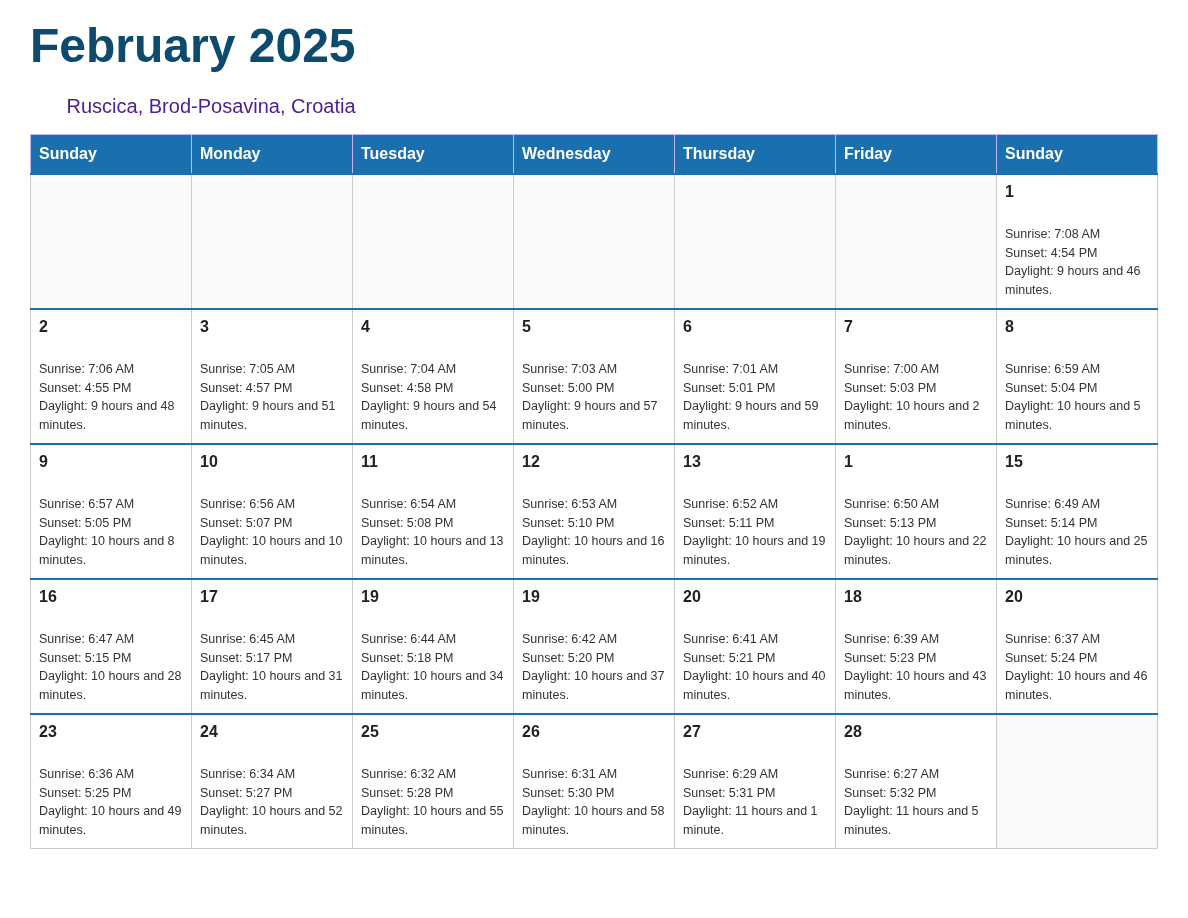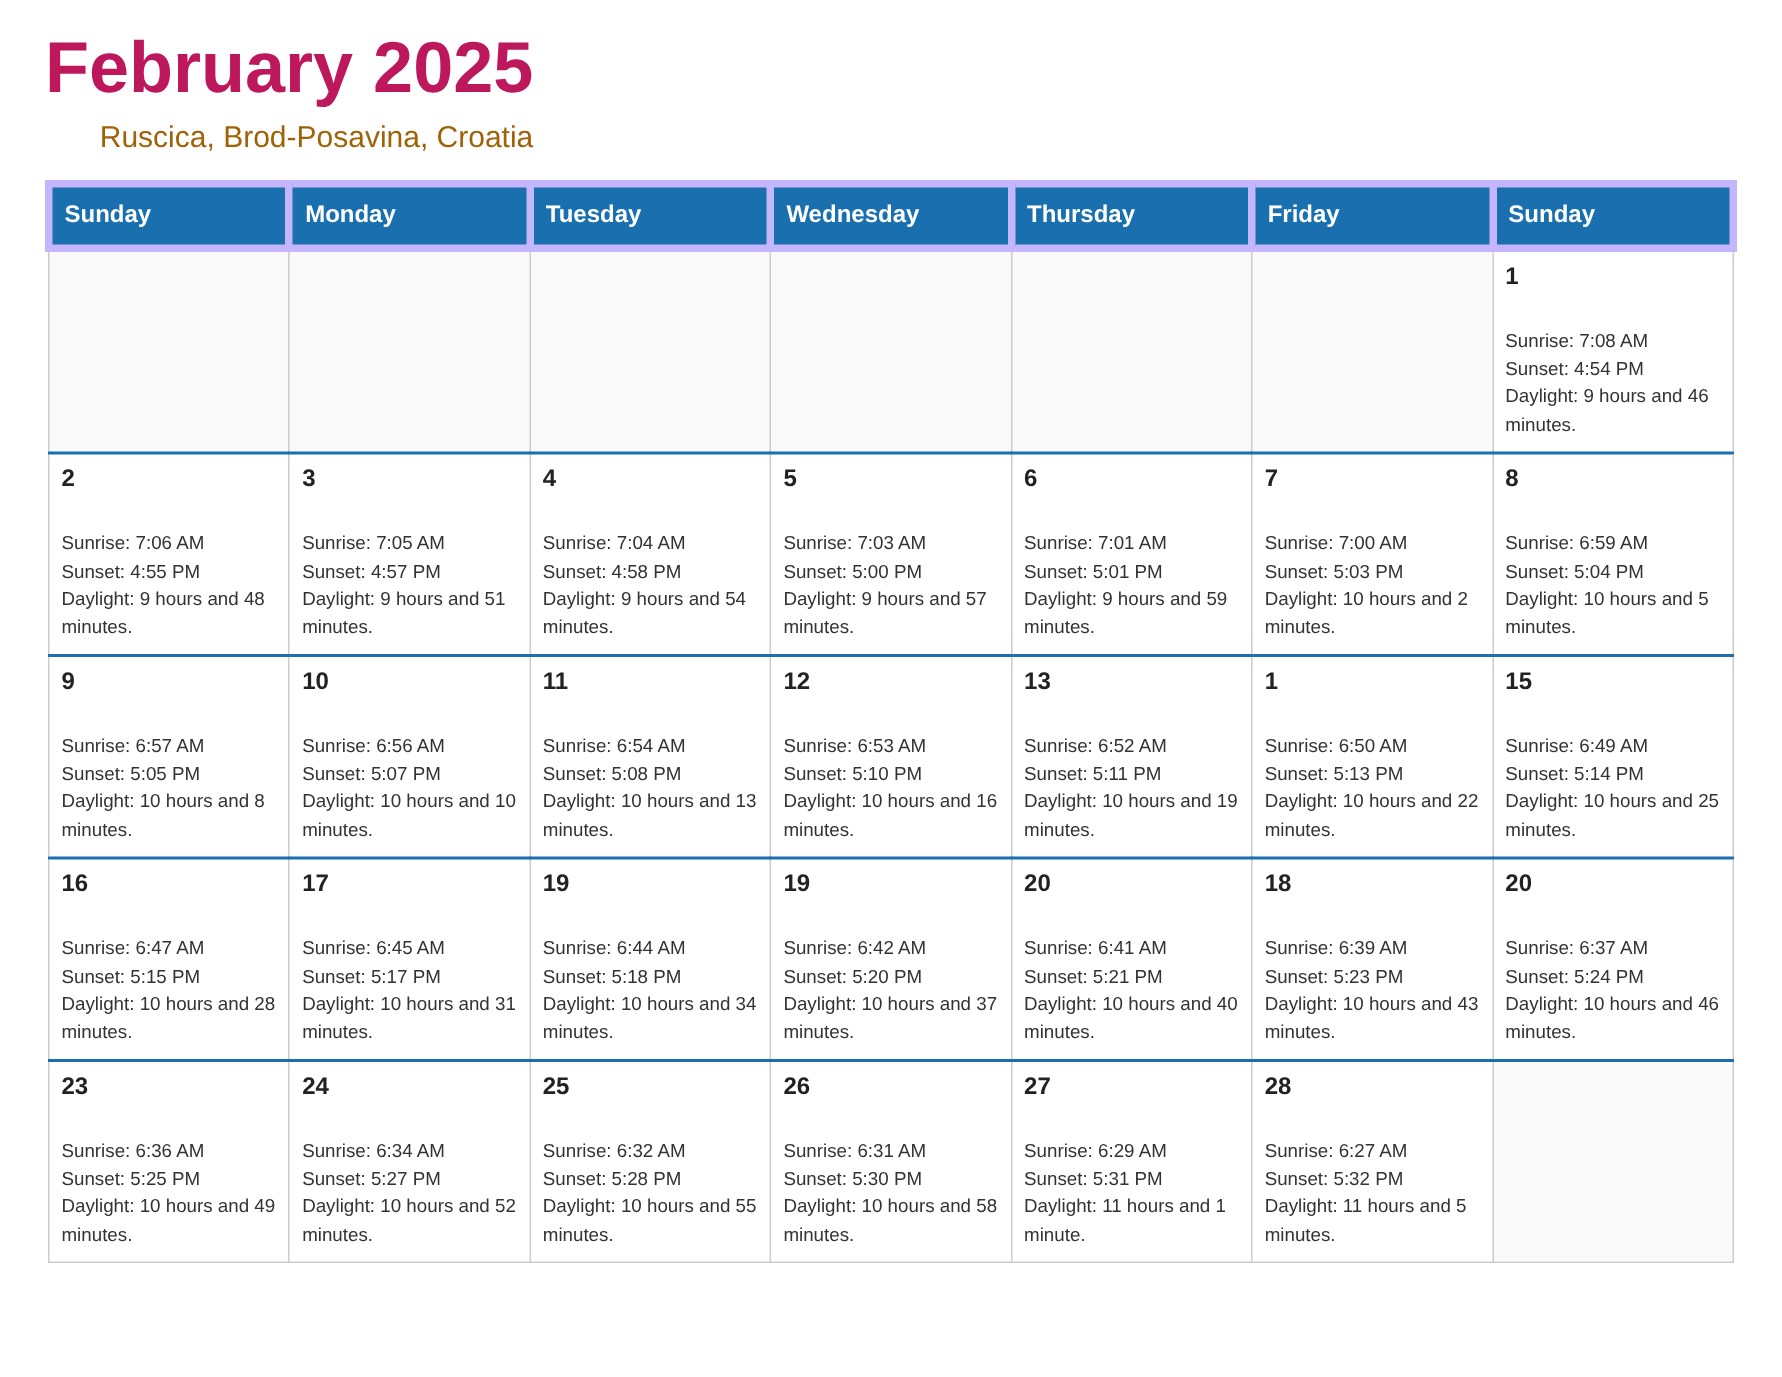--- a/index.html
+++ b/index.html
@@ -45,41 +45,41 @@
       font-weight: bold;
       color: #1a6faf;
       margin-left: 2px;
     }
     .title-block {
       text-align: right;
     }
     .month-title {
       font-size: 48px;
       font-weight: bold;
-      color: #be185d;
+      color: #0c4a6e;
       line-height: 1.1;
     }
     .location {
       font-size: 20px;
-      color: #a16207;
-      margin-top: 8px;
+      color: #4c1d95;
+      margin-top: 22px;
     }
     .calendar {
       width: 100%;
       border-collapse: collapse;
       border: 1px solid #aaa;
     }
     .calendar thead th {
       background-color: #1a6faf;
       color: #fff;
       font-size: 16px;
       font-weight: bold;
       padding: 10px 8px;
       text-align: left;
-      border: 5px solid #c4b5fd;
+      border: 1px solid #c4b5fd;
     }
     .calendar tbody td {
       vertical-align: top;
       padding: 8px;
       border: 1px solid #ccc;
       width: 14.28%;
       min-height: 110px;
       font-size: 12.5px;
       color: #333;
     }

